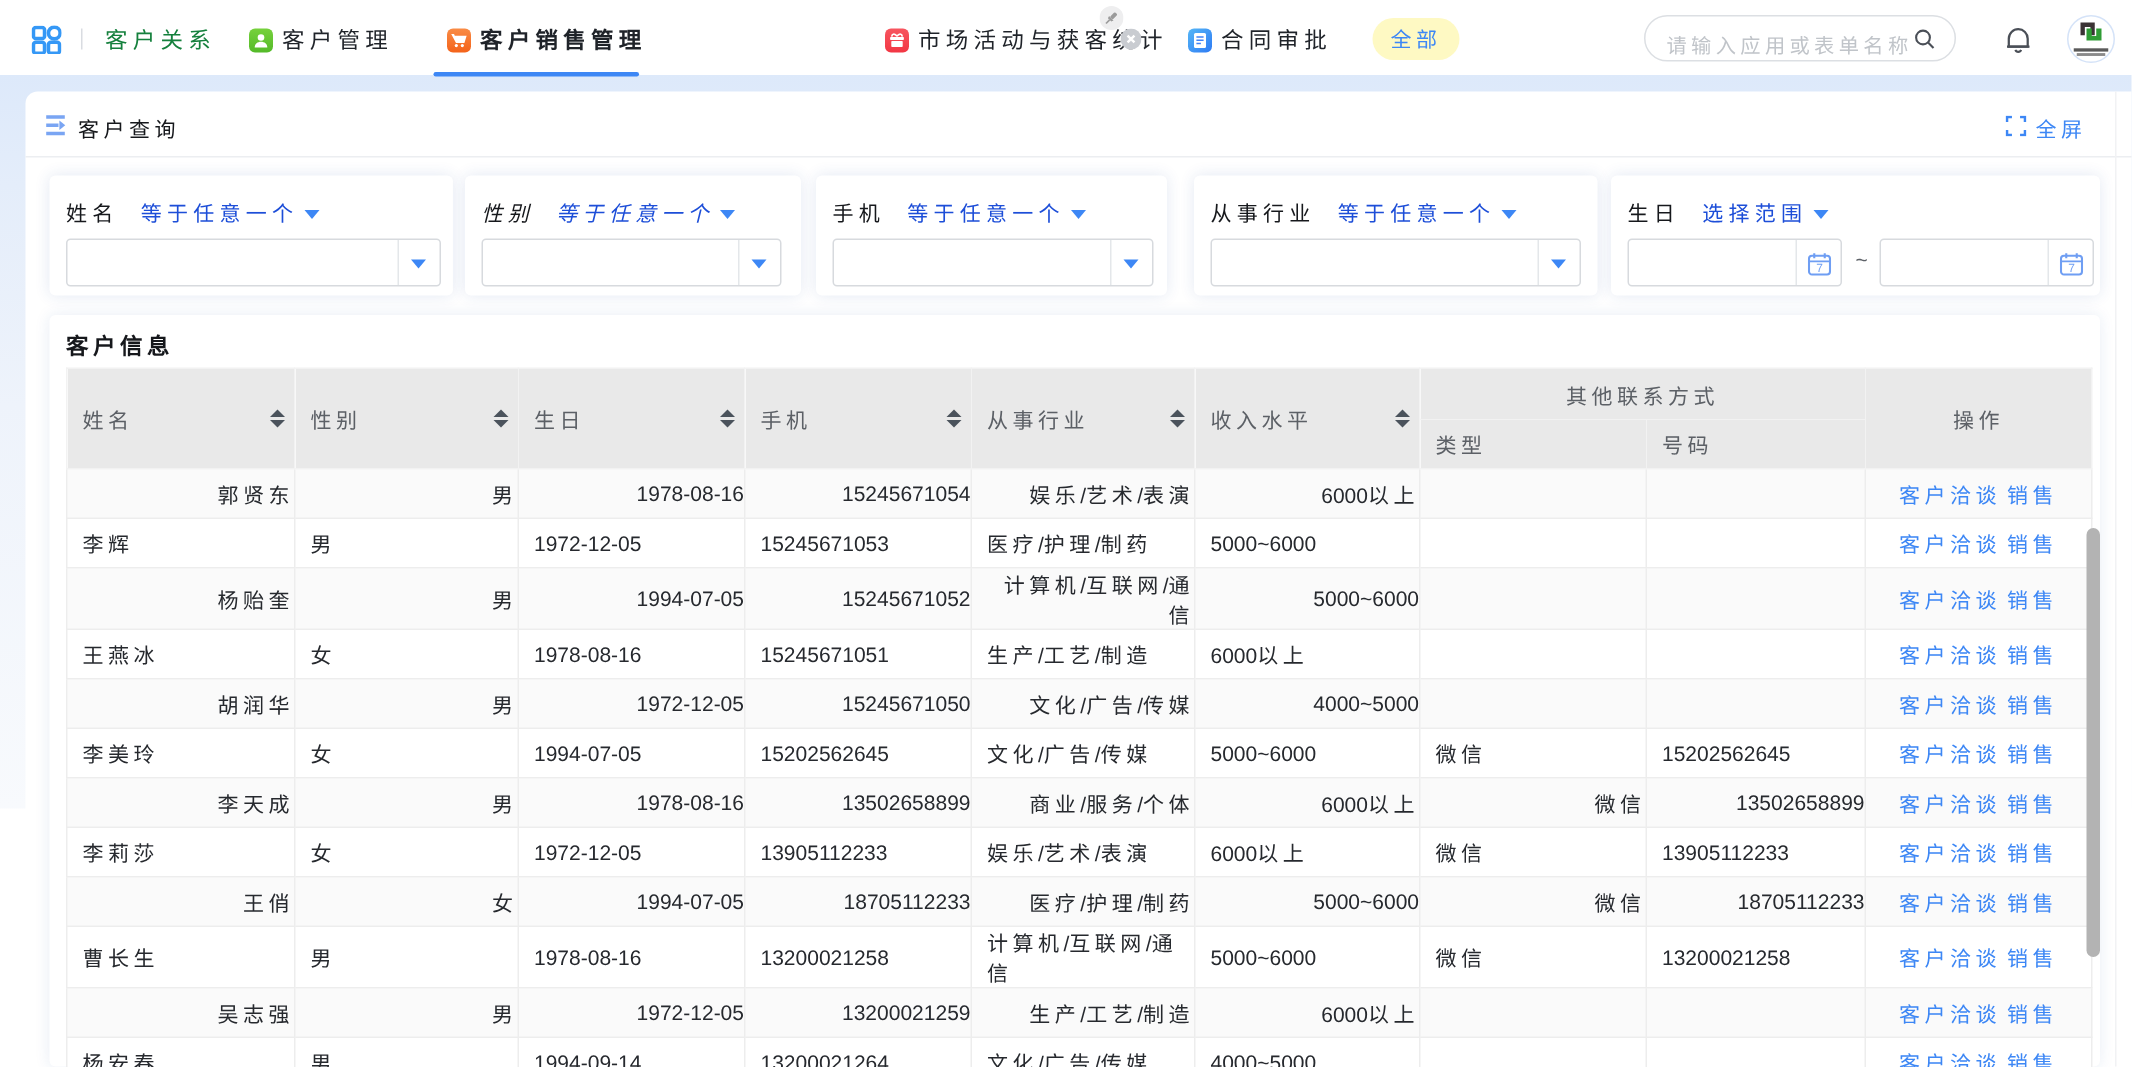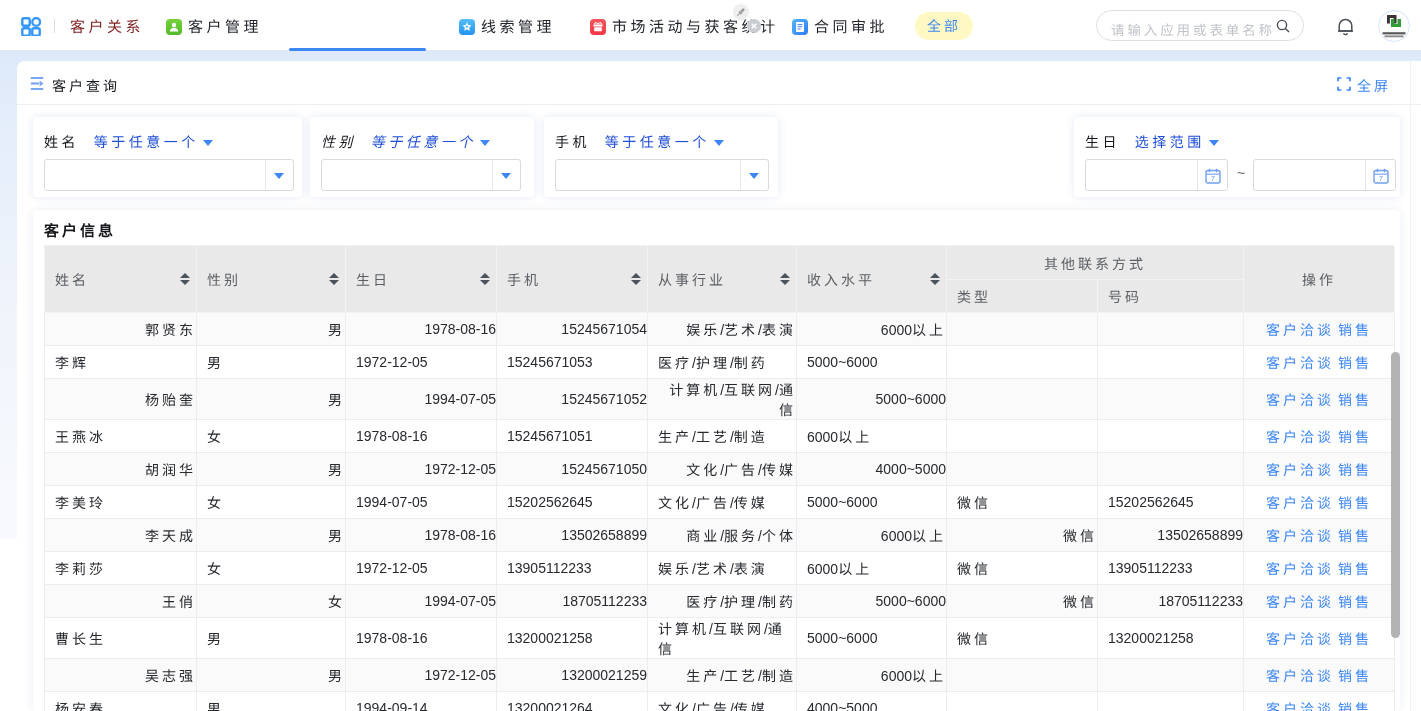--- a/index.html
+++ b/index.html
@@ -85,20 +85,28 @@
         </div>
     </div>
     <div class="fcard" style="left:527px; width:234px;">
       <div class="flabel">手机&nbsp;&nbsp;<span class="fcond">等于任意一个</span><span class="tri"></span></div>
       <div class="fselect" style="width:214px;">
           <div class="fsel-arrow">
             <span class="tri"></span>
           </div>
         </div>
     </div>
+    <div class="fcard" style="left:779px; width:269px;">
+      <div class="flabel">从事行业&nbsp;&nbsp;<span class="fcond">等于任意一个</span><span class="tri"></span></div>
+      <div class="fselect" style="width:247px;">
+          <div class="fsel-arrow">
+            <span class="tri"></span>
+          </div>
+        </div>
+    </div>
     <div class="fcard" style="left:1057px; width:326px;text-align:right;">
       <div class="flabel">生日&nbsp;&nbsp;<span class="fcond">选择范围</span><span class="tri"></span></div>
       <div class="dinput" style="left:11px; width:143px;">
           <div class="dcal">
             <svg style="position:absolute;left:7px;top:8px" width="16" height="16" viewBox="0 0 16 16">
               <rect x="1" y="2.5" width="14" height="12.5" rx="2" fill="none" stroke="#6f9ef3" stroke-width="1.4"></rect>
               <path d="M4.5 0.8 v3.4 M11.5 0.8 v3.4" stroke="#6f9ef3" stroke-width="1.4"></path>
               <path d="M1.5 6.2 h13" stroke="#6f9ef3" stroke-width="1.1"></path>
               <text x="8" y="13" font-size="8" fill="#6f9ef3" text-anchor="middle" font-family="Liberation Sans">7</text>
             </svg>
@@ -307,41 +315,42 @@
 <div style="position:absolute;left:1410px;top:61px;width:1px;height:650px;background:#f1f2f4;"></div>
 <div class="topbar">
     <svg style="position:absolute;left:21px;top:17px" width="20" height="19" viewBox="0 0 20 19">
       <rect x="1.3" y="1.3" width="7.4" height="7.4" rx="1.6" fill="none" stroke="#3598f6" stroke-width="2.4"></rect>
       <circle cx="15.2" cy="5" r="3.9" fill="none" stroke="#3598f6" stroke-width="2.4"></circle>
       <rect x="1.3" y="11.2" width="7.4" height="7.4" rx="1.6" fill="none" stroke="#3598f6" stroke-width="2.4"></rect>
       <rect x="11.3" y="11.2" width="7.4" height="7.4" rx="1.6" fill="none" stroke="#3598f6" stroke-width="2.4"></rect>
     </svg>
     <div style="position:absolute;left:54px;top:19px;width:1px;height:14px;background:#d9dce1"></div>
     <div class="nav" style="left:70px;">
-      <span class="navtxt" style="color:#7f1d1d;">客户关系</span>
+      <span class="navtxt" style="color:#15803d;">客户关系</span>
     </div>
     <div class="nav" style="left:166px;">
       <span class="appicon" style="background:linear-gradient(180deg,#76d13c,#54ba29);">
         <svg width="16" height="16" viewBox="0 0 16 16">
           <circle cx="8" cy="6" r="2.2" fill="#fff"></circle>
           <path d="M3.8 12.6 c0-2.4 1.9-3.8 4.2-3.8 s4.2 1.4 4.2 3.8 z" fill="#fff"></path>
         </svg>
       </span>
       <span class="navtxt">客户管理</span>
     </div>
+    <div class="nav" style="left:298px;">
+      <span class="appicon" style="background:linear-gradient(180deg,#f98b45,#f4631a);">
+        <svg width="16" height="16" viewBox="0 0 16 16">
+          <path d="M2.8 3.6 h1.9 l0.5 1.2 h7.9 l-1.5 4.9 h-5.6 z" fill="#fff"></path>
+          <circle cx="6.2" cy="11.4" r="1.05" fill="#fff"></circle>
+          <circle cx="10.2" cy="11.4" r="1.05" fill="#fff"></circle>
+        </svg>
+      </span>
+      <span class="navtxt" style="font-weight:bold;">客户销售管理</span>
+    </div>
     <div class="underline"></div>
-    <div class="nav" style="left:459px;">
-      <span class="appicon" style="background:linear-gradient(180deg,#55c0f8,#2392f2);">
-        <svg width="16" height="16" viewBox="0 0 16 16">
-          <path d="M8 3.2 l1.35 2.85 3.1 .42 -2.27 2.16 .56 3.07 L8 10.2 5.26 11.7 5.82 8.63 3.55 6.47 6.65 6.05 z" fill="#fff"></path>
-          <circle cx="8" cy="7.6" r="1.2" fill="#45b4f5"></circle>
-        </svg>
-      </span>
-      <span class="navtxt">线索管理</span>
-    </div>
     <div class="nav" style="left:590px;">
       <span class="appicon" style="background:linear-gradient(180deg,#f7555f,#f23744);">
         <svg width="16" height="16" viewBox="0 0 16 16">
           <rect x="3.4" y="5.6" width="9.2" height="2" rx="0.5" fill="#fff"></rect>
           <rect x="4.2" y="8.3" width="7.6" height="4" rx="0.5" fill="#fff"></rect>
           <path d="M8 5.2 c-1.5-2.4-4-1.4-3.2.2 M8 5.2 c1.5-2.4 4-1.4 3.2.2" fill="none" stroke="#fff" stroke-width="1.1"></path>
         </svg>
       </span>
       <span class="navtxt">市场活动与获客统计</span>
     </div>

